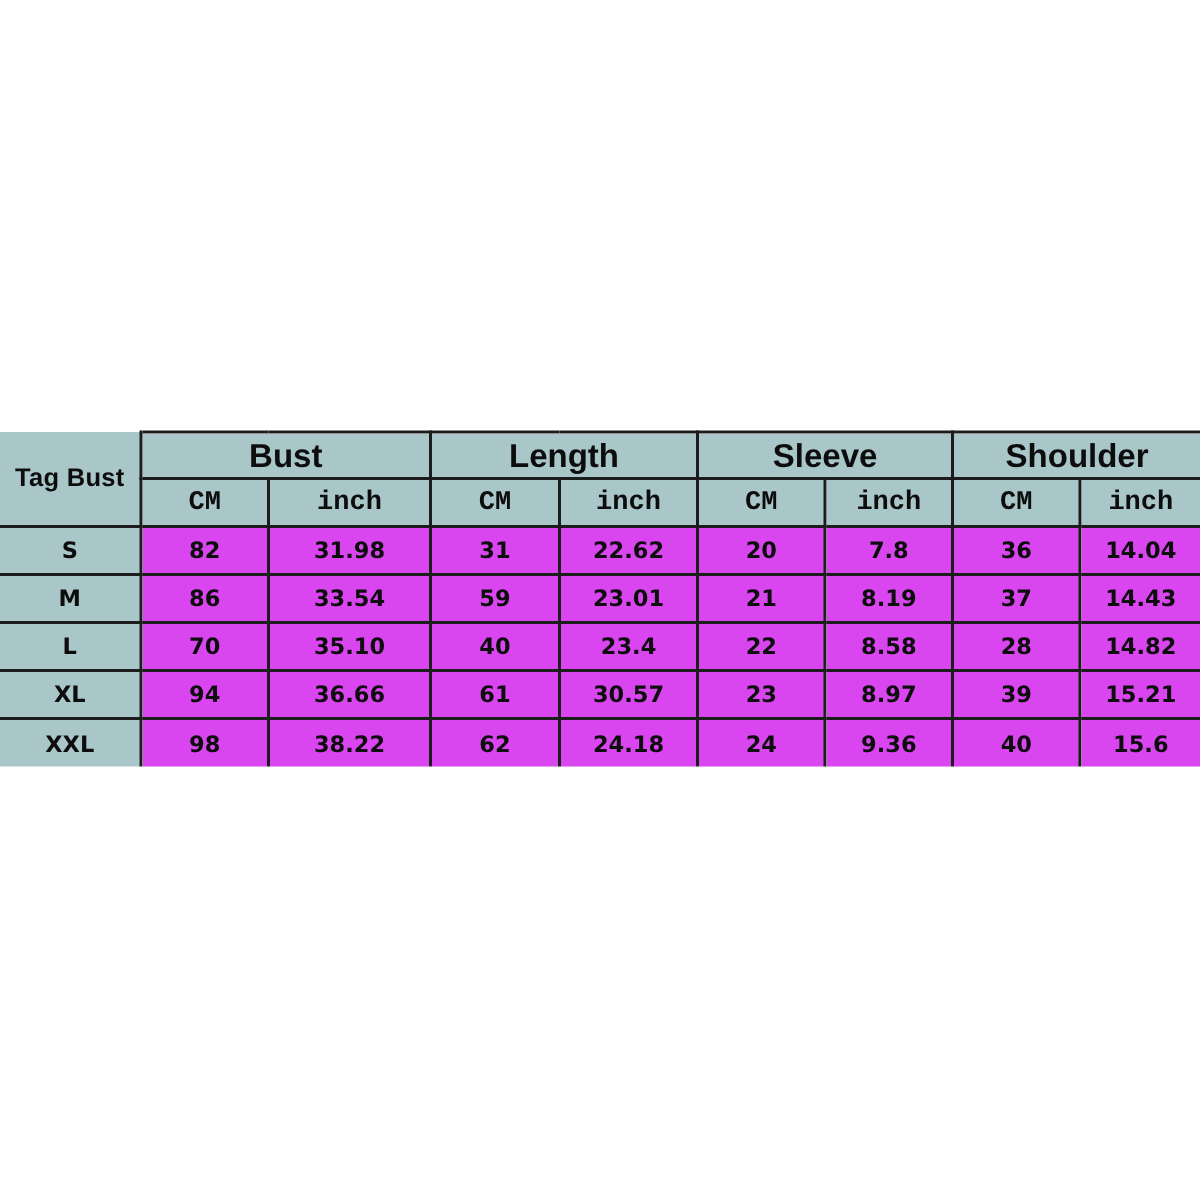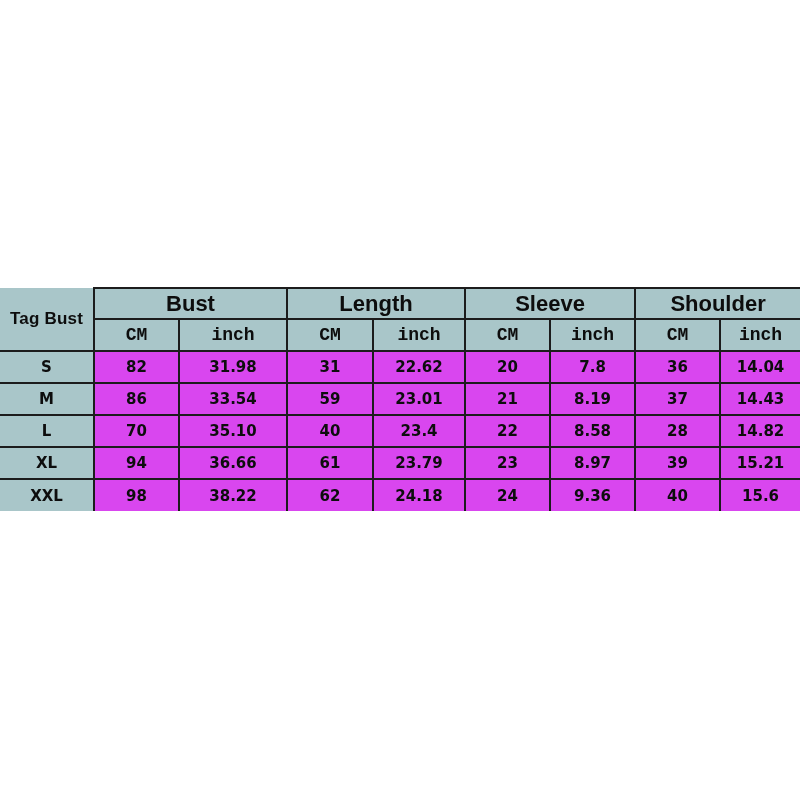--- a/index.html
+++ b/index.html
@@ -138,21 +138,21 @@
         <td class="val">22</td>
         <td class="val">8.58</td>
         <td class="val">28</td>
         <td class="val edge-right">14.82</td>
       </tr>
       <tr>
         <th class="hdr size edge-left">XL</th>
         <td class="val">94</td>
         <td class="val">36.66</td>
         <td class="val">61</td>
-        <td class="val">23.79</td>
+        <td class="val">30.57</td>
         <td class="val">23</td>
         <td class="val">8.97</td>
         <td class="val">39</td>
         <td class="val edge-right">15.21</td>
       </tr>
       <tr>
         <th class="hdr size edge-left edge-bottom">XXL</th>
         <td class="val edge-bottom">98</td>
         <td class="val edge-bottom">38.22</td>
         <td class="val edge-bottom">62</td>

